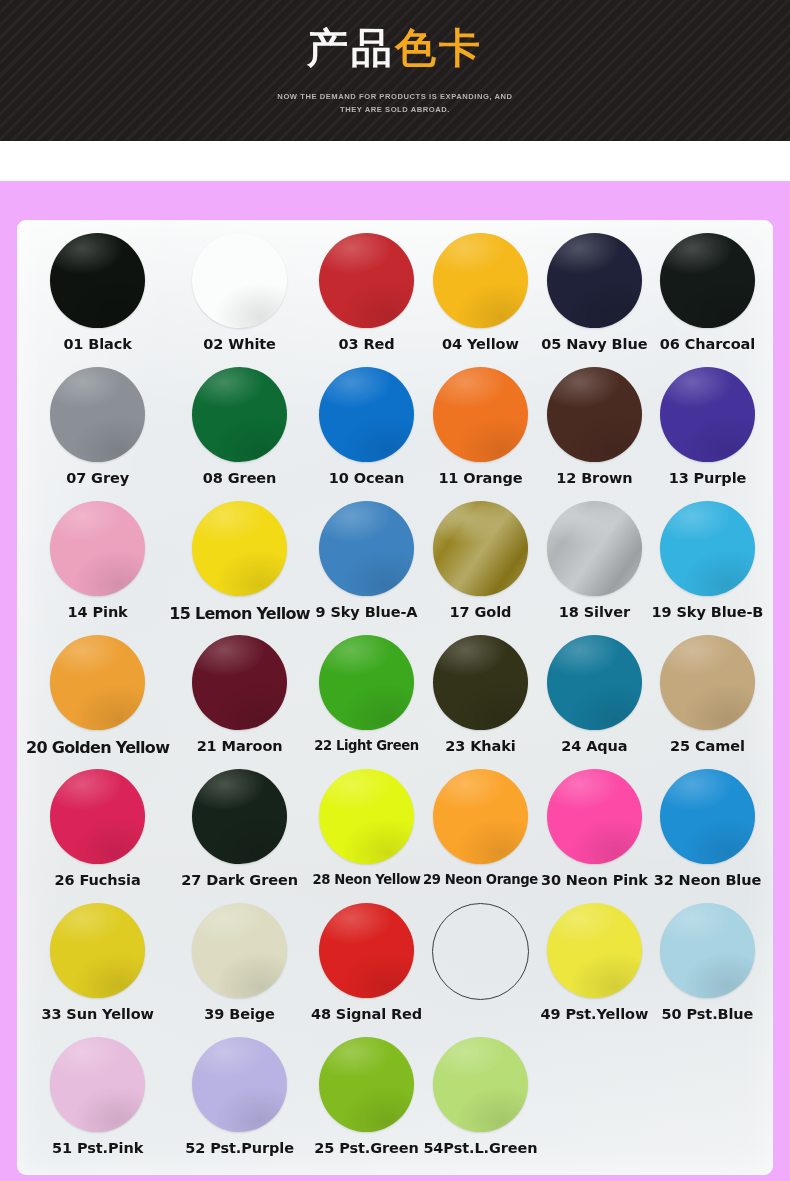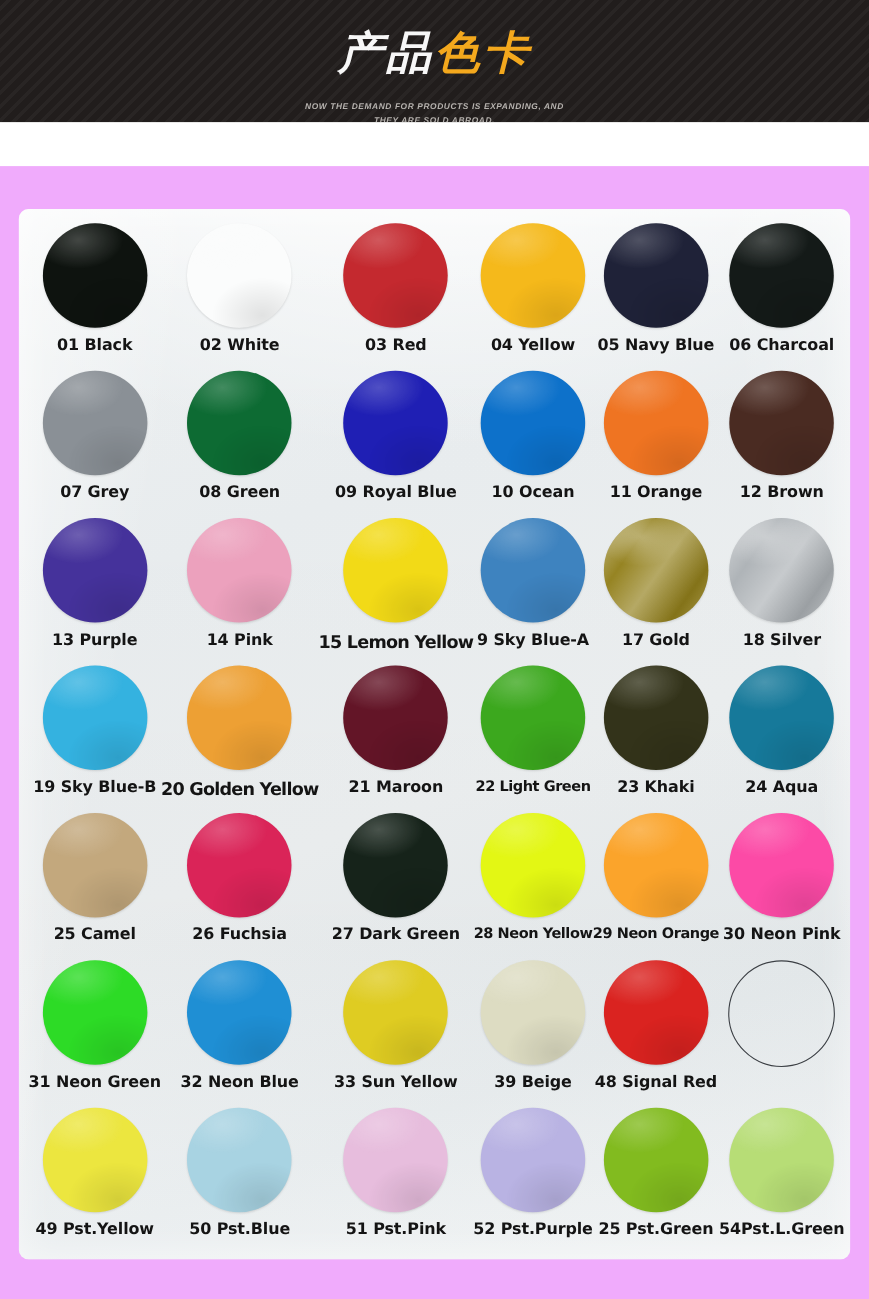--- a/index.html
+++ b/index.html
@@ -11,31 +11,30 @@
     height: 1181px;
     background: #ffffff;
     font-family: "Liberation Sans", sans-serif;
     overflow: hidden;
   }
 
   
   .banner {
     position: relative;
     width: 790px;
-    height: 111px;
+    height: 141px;
     background-color: #211d1c;
     background-image: repeating-linear-gradient(
       -45deg,
       rgba(255,255,255,0.035) 0px,
       rgba(255,255,255,0.035) 3px,
       rgba(0,0,0,0) 3px,
       rgba(0,0,0,0) 9px
     );
     overflow: hidden;
-    font-style: italic;
   }
   .banner-inner {
     position: absolute;
     left: 0;
     right: 0;
     top: 28px;
     text-align: center;
   }
   .banner-title {
     font-family: "DejaVu Sans", "Liberation Sans", sans-serif;
@@ -197,24 +196,20 @@
         </div>
         <div class="cell">
           <div class="dot" style="background-color: rgb(138, 144, 150);"></div>
           <div class="label">07 Grey</div>
         </div>
         <div class="cell">
           <div class="dot" style="background-color: rgb(13, 107, 51);"></div>
           <div class="label">08 Green</div>
         </div>
         <div class="cell">
-          <div class="dot" style="background-color: rgb(31, 31, 180);"></div>
-          <div class="label">09 Royal Blue</div>
-        </div>
-        <div class="cell">
           <div class="dot" style="background-color: rgb(13, 113, 202);"></div>
           <div class="label">10 Ocean</div>
         </div>
         <div class="cell">
           <div class="dot" style="background-color: rgb(239, 116, 34);"></div>
           <div class="label">11 Orange</div>
         </div>
         <div class="cell">
           <div class="dot" style="background-color: rgb(74, 43, 34);"></div>
           <div class="label">12 Brown</div>
@@ -283,24 +278,20 @@
           <div class="dot" style="background-color: rgb(227, 247, 20);"></div>
           <div class="label small">28 Neon Yellow</div>
         </div>
         <div class="cell">
           <div class="dot" style="background-color: rgb(251, 164, 43);"></div>
           <div class="label small">29 Neon Orange</div>
         </div>
         <div class="cell">
           <div class="dot" style="background-color: rgb(252, 74, 166);"></div>
           <div class="label">30 Neon Pink</div>
-        </div>
-        <div class="cell">
-          <div class="dot" style="background-color: rgb(45, 219, 38);"></div>
-          <div class="label">31 Neon Green</div>
         </div>
         <div class="cell">
           <div class="dot" style="background-color: rgb(31, 143, 212);"></div>
           <div class="label">32 Neon Blue</div>
         </div>
         <div class="cell">
           <div class="dot" style="background-color: rgb(223, 204, 34);"></div>
           <div class="label">33 Sun Yellow</div>
         </div>
         <div class="cell">

